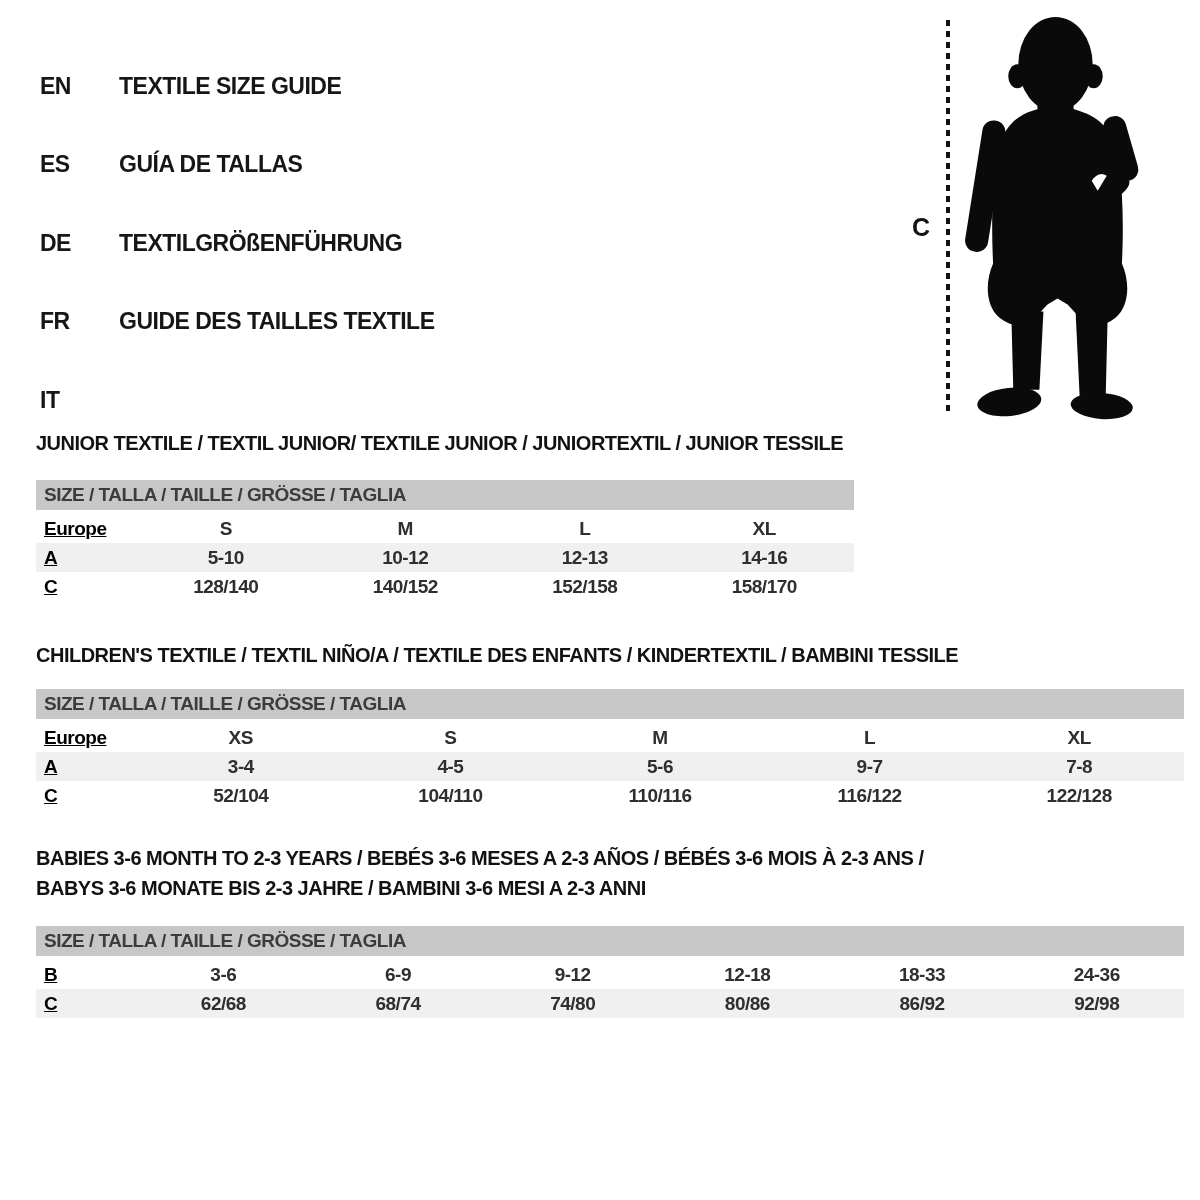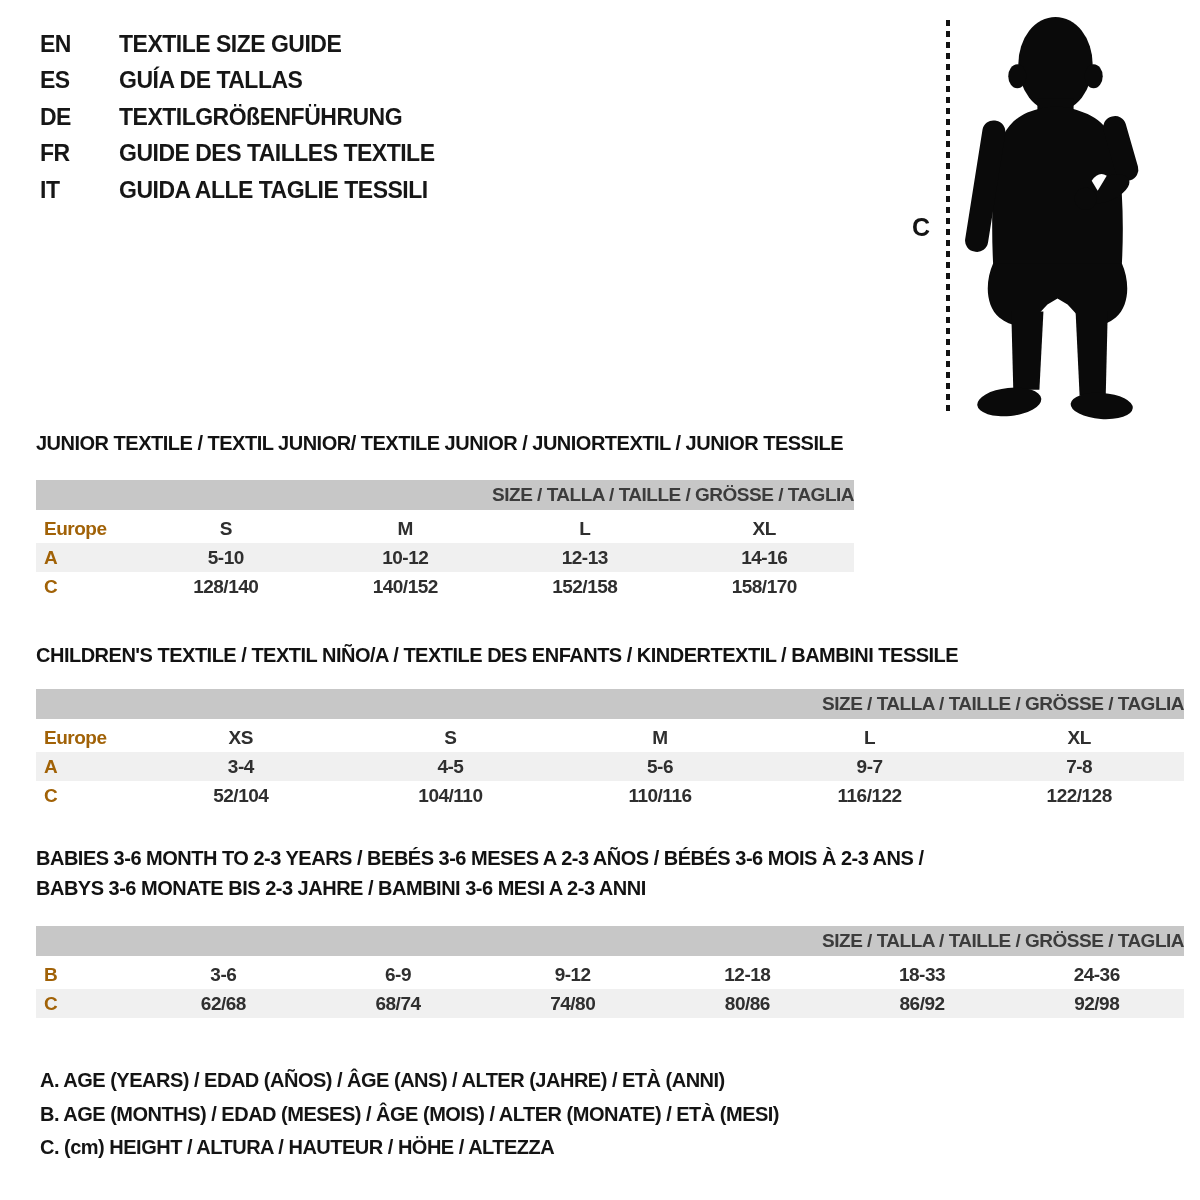--- a/index.html
+++ b/index.html
@@ -16,20 +16,21 @@
   
   .lang-block {
     position: absolute;
     left: 40px;
     top: 26px;
   }
   .lang-row {
     display: flex;
     height: 36.5px;
     align-items: center;
+    margin-top: 42px;
   }
   .lang-code, .lang-title {
     font-weight: bold;
     font-size: 23px;
     color: #161616;
     letter-spacing: -0.5px;
     white-space: nowrap;
   }
   .lang-code { width: 79px; }
 
@@ -76,36 +77,36 @@
     height: 30px;
     line-height: 30px;
     background: #c7c7c7;
     color: #3c3c3c;
     font-weight: bold;
     font-size: 19px;
     letter-spacing: -0.5px;
     padding-left: 8px;
     margin-bottom: 4px;
     white-space: nowrap;
-    text-align: right;
   }
   .trow {
     display: flex;
     height: 29px;
     align-items: center;
     background: #ffffff;
   }
   .trow.shaded { background: #f0f0f0; }
   .tlabel {
     width: 100px;
     padding-left: 8px;
     font-weight: bold;
     font-size: 19px;
-    color: #a16207;
-    letter-spacing: -0.5px;
+    color: #000000;
+    letter-spacing: -0.5px;
+    text-decoration: underline;
   }
   .tcell {
     flex: 1;
     text-align: center;
     font-weight: bold;
     font-size: 19px;
     color: #2f2f2f;
     letter-spacing: -0.5px;
   }
 
@@ -141,21 +142,20 @@
     <div class="lang-row">
       <span class="lang-code">DE</span>
       <span class="lang-title">TEXTILGRÖßENFÜHRUNG</span>
     </div>
     <div class="lang-row">
       <span class="lang-code">FR</span>
       <span class="lang-title">GUIDE DES TAILLES TEXTILE</span>
     </div>
     <div class="lang-row">
       <span class="lang-code">IT</span>
-      <span class="lang-title">GUIDA ALLE TAGLIE TESSILI</span>
     </div>
   </div>
 
   <div class="height-line"></div>
   <div class="height-label">C</div>
   <svg class="toddler-svg" viewBox="0 0 180 410" aria-hidden="true">
     <g fill="#0a0a0a">
 
       <ellipse cx="88" cy="52" rx="37" ry="47"></ellipse>
       <ellipse cx="50" cy="64" rx="9" ry="12"></ellipse>
@@ -260,19 +260,14 @@
       <span class="tlabel">C</span>
       <span class="tcell">62/68</span>
       <span class="tcell">68/74</span>
       <span class="tcell">74/80</span>
       <span class="tcell">80/86</span>
       <span class="tcell">86/92</span>
       <span class="tcell">92/98</span>
     </div>
   </div>
 
-  <div class="legend-block">
-    <div class="legend-line">A. AGE (YEARS) / EDAD (AÑOS) / ÂGE (ANS) / ALTER (JAHRE) / ETÀ (ANNI)</div>
-    <div class="legend-line">B. AGE (MONTHS) / EDAD (MESES) / ÂGE (MOIS) / ALTER (MONATE) / ETÀ (MESI)</div>
-    <div class="legend-line">C. (cm) HEIGHT / ALTURA / HAUTEUR / HÖHE / ALTEZZA</div>
-  </div>
 
 </div>
 
 </body></html>

